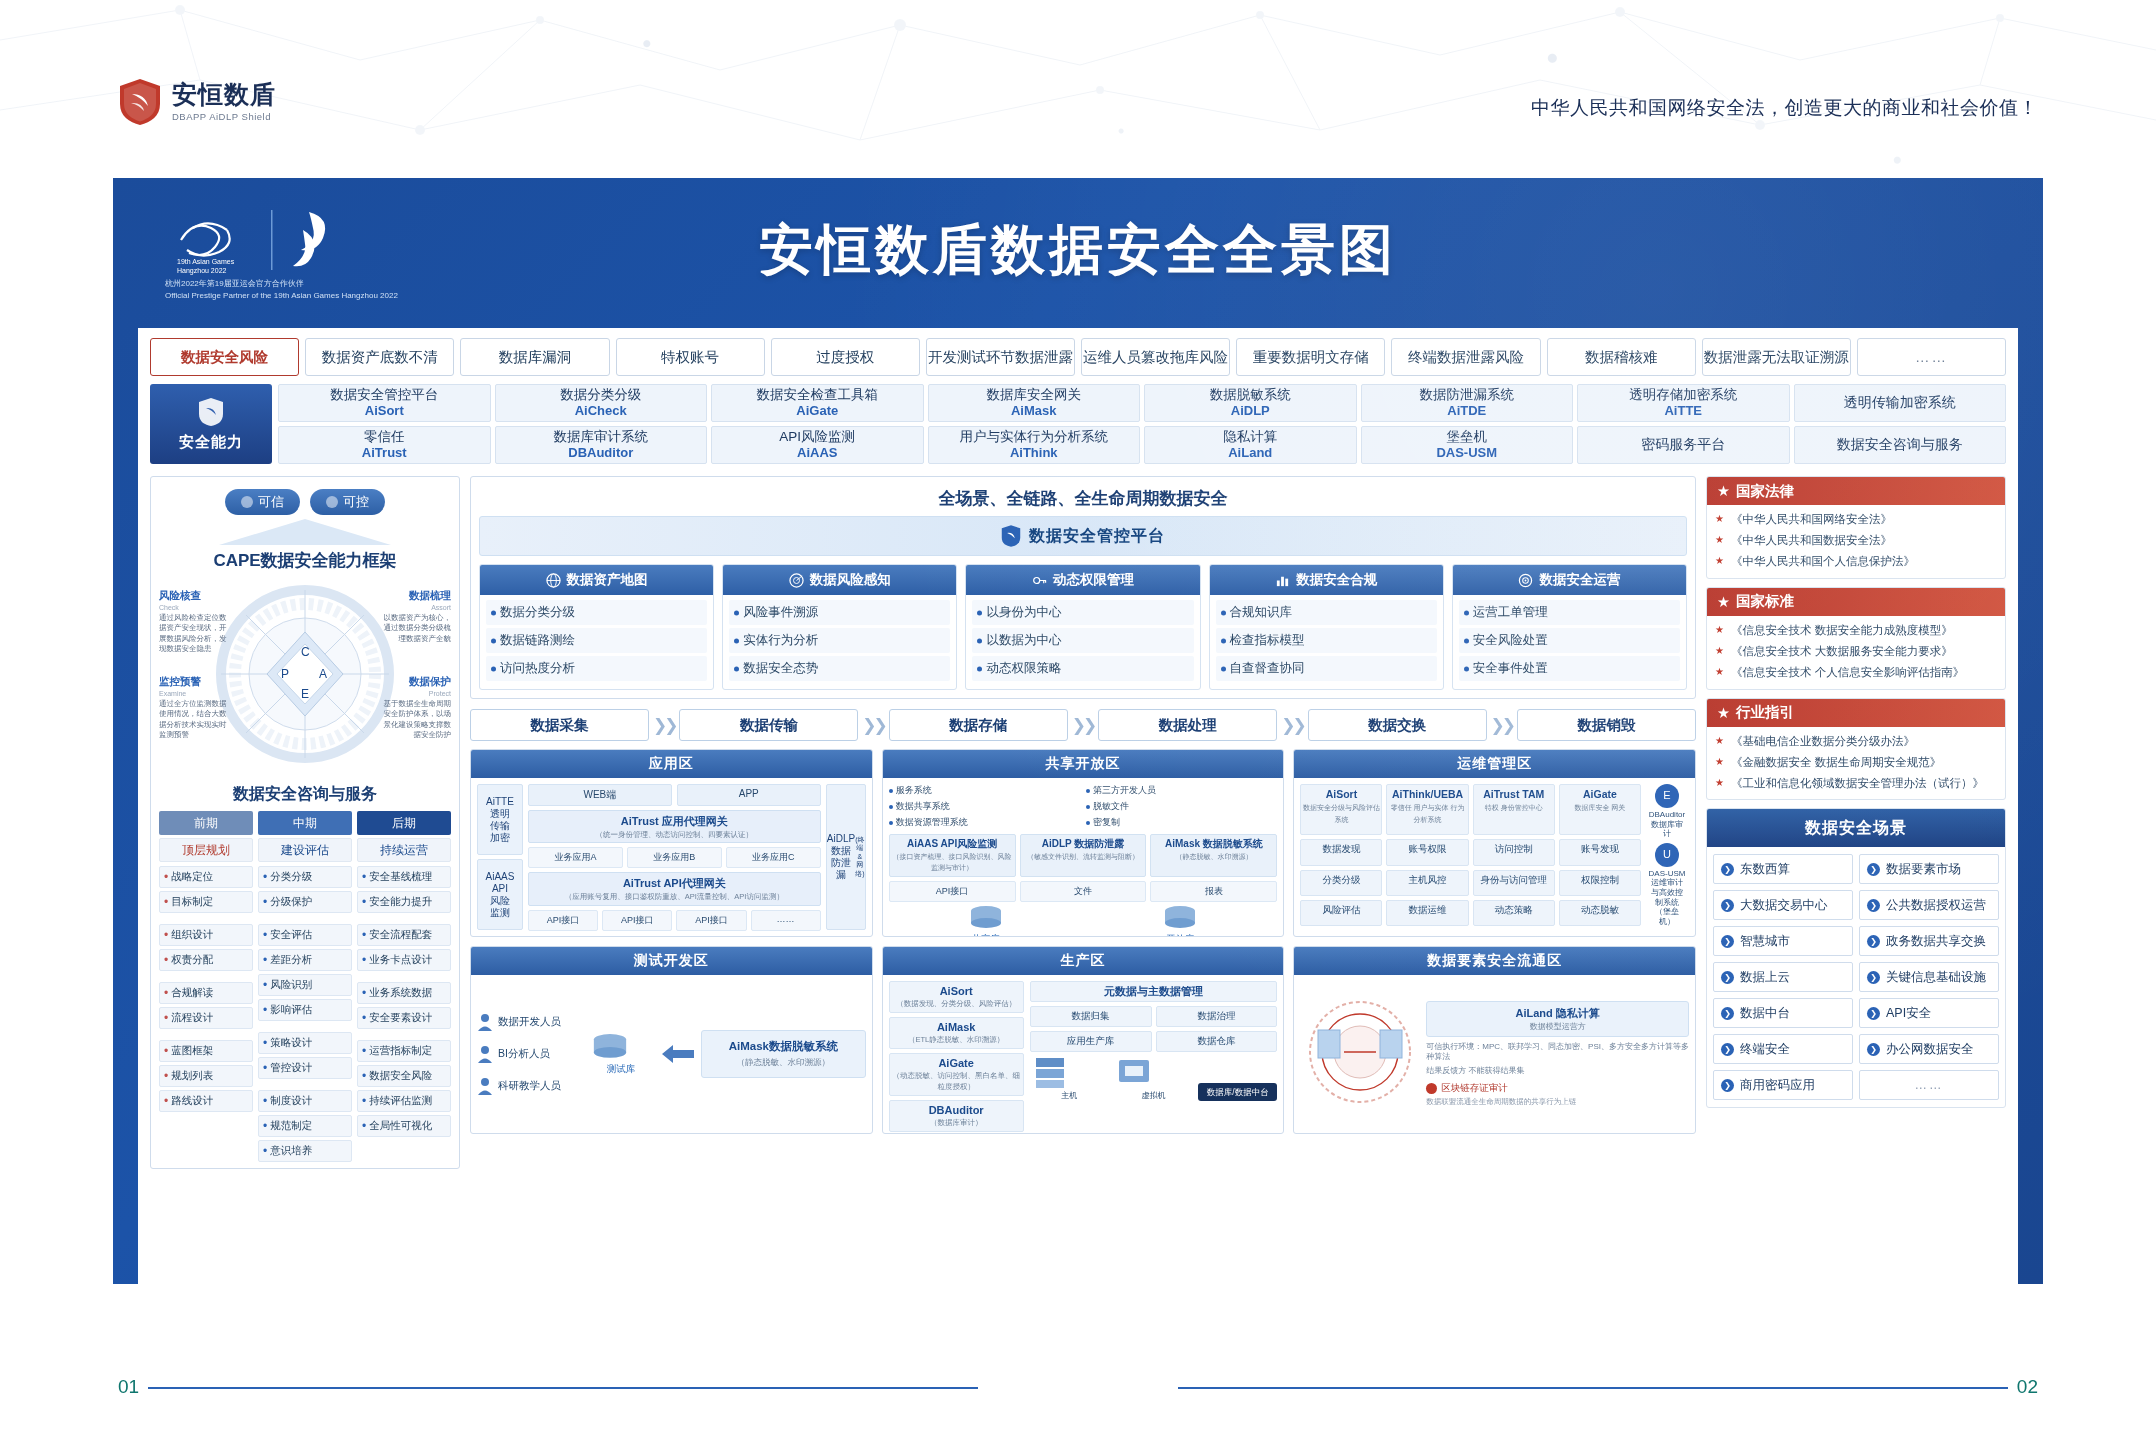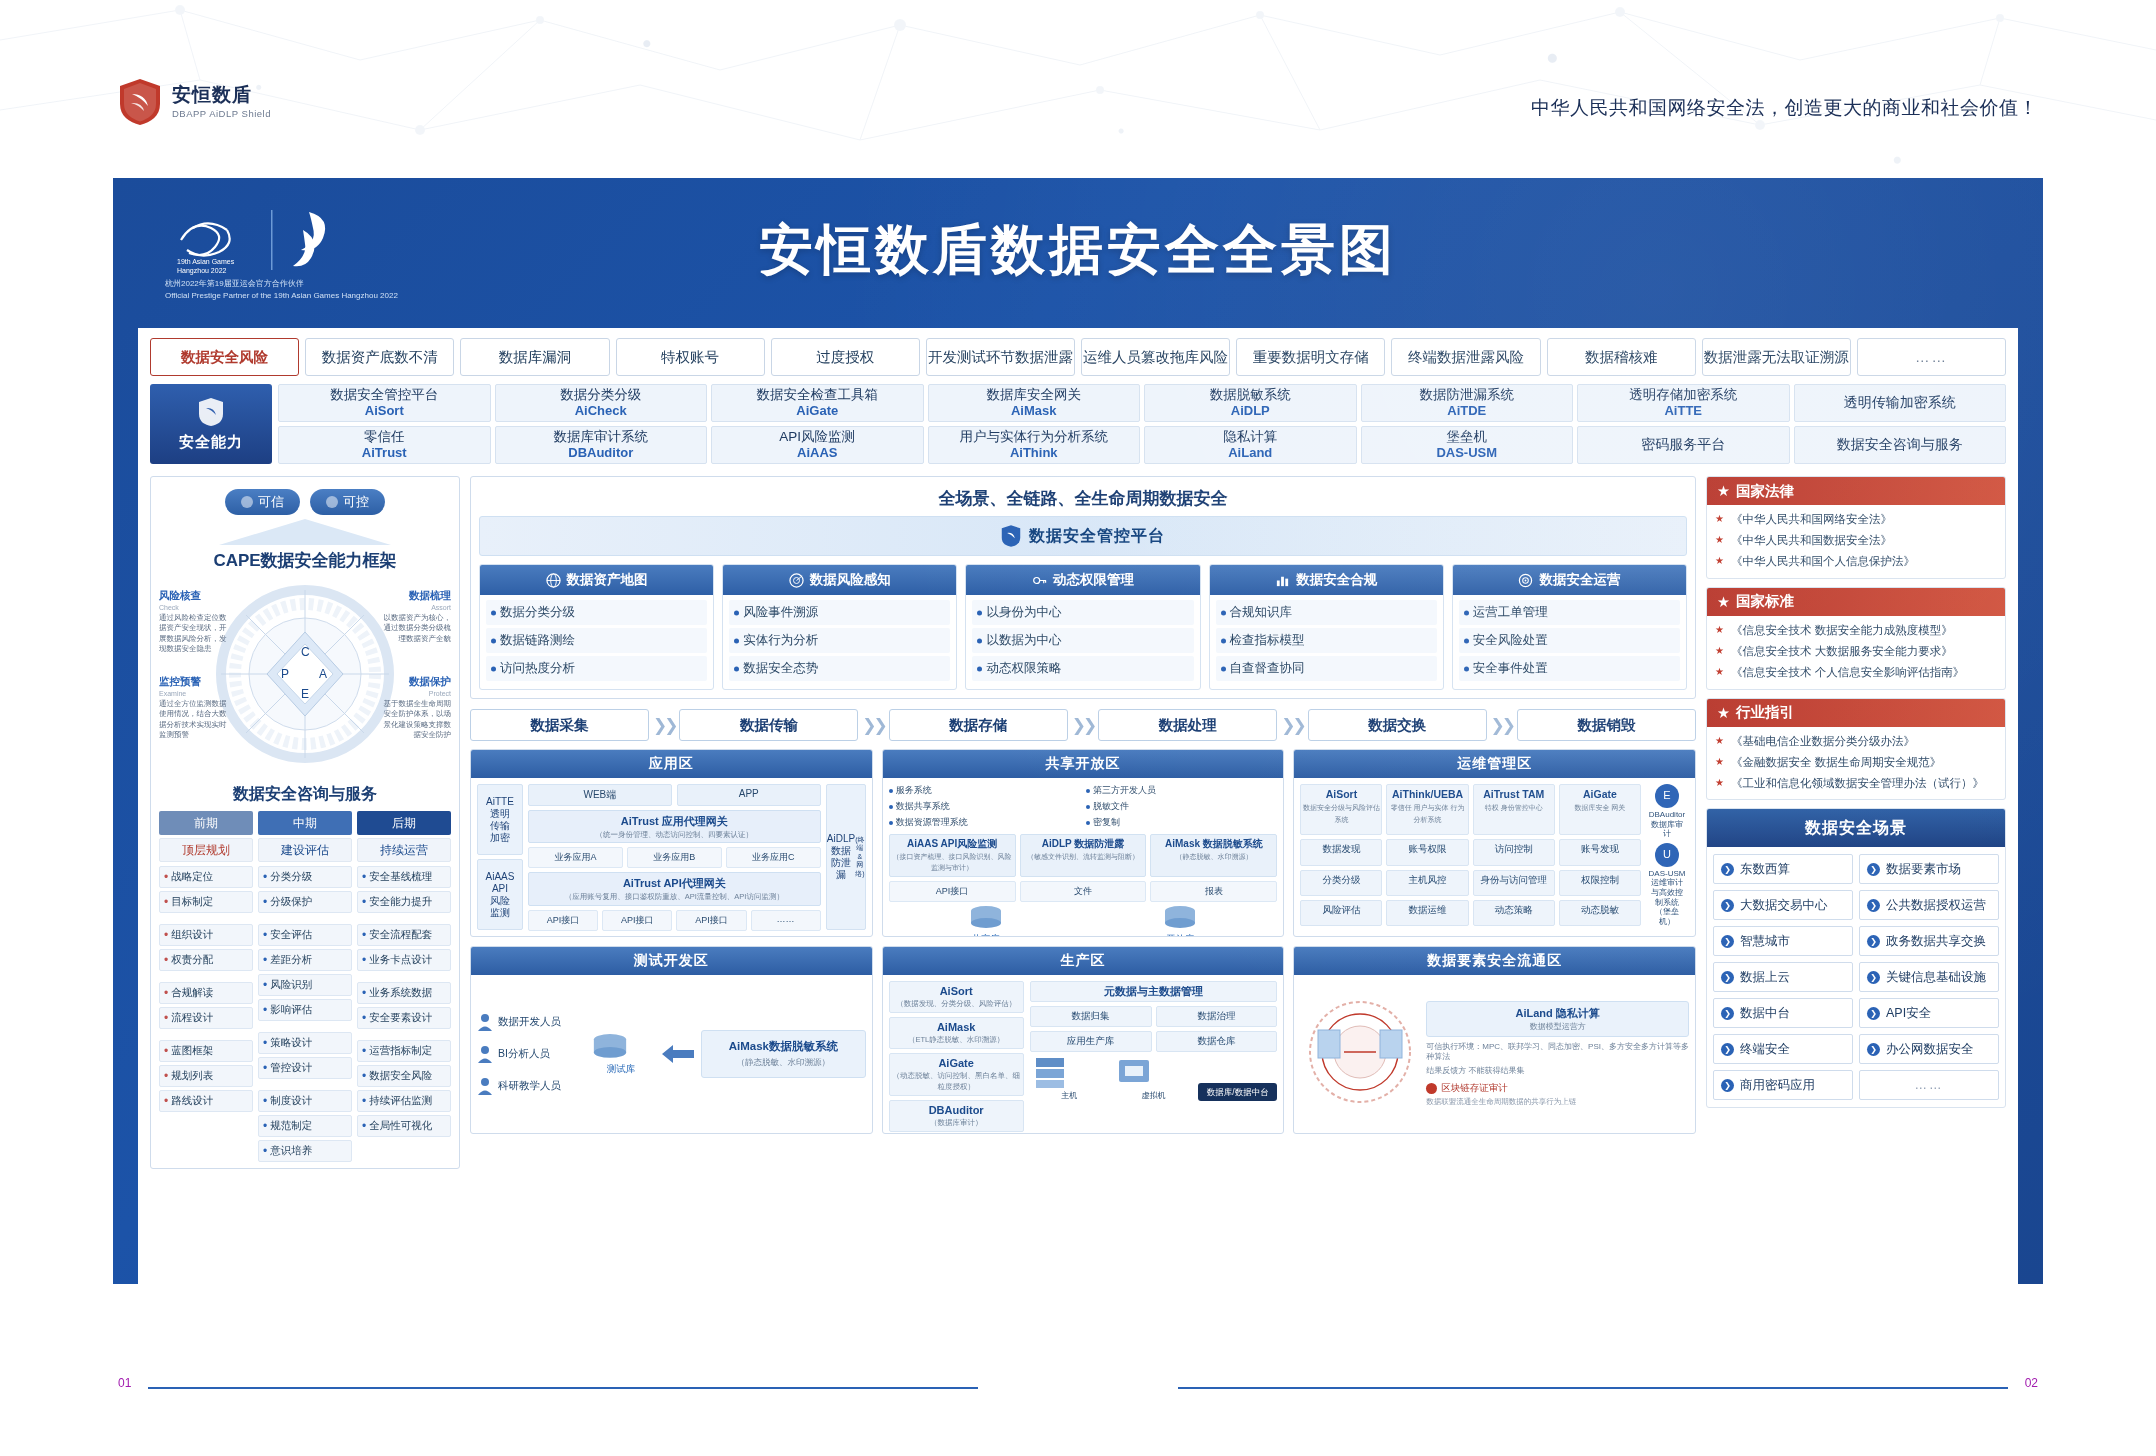--- a/index.html
+++ b/index.html
@@ -21,21 +21,21 @@
       radial-gradient(circle at 72% 4%, #e8edf4 0 4px, transparent 5px),
       radial-gradient(circle at 88% 11%, #eef2f7 0 3px, transparent 4px),
       linear-gradient(180deg,#ffffff,#ffffff);
   }
   .net-lines{position:absolute;top:0;left:0;width:2156px;height:170px;opacity:.45;}
 
   
   .logo-wrap{position:absolute; left:118px; top:78px; display:flex; align-items:center; gap:10px;}
   .logo-shield{width:44px;height:48px;position:relative;}
   .logo-text{display:flex;flex-direction:column;line-height:1;}
-  .logo-cn{font-size:19px;font-weight:700;color:#1b2f57;letter-spacing:1px;}
+  .logo-cn{font-size:25px;font-weight:700;color:#1b2f57;letter-spacing:1px;}
   .logo-en{font-size:9.5px;color:#6d7a90;letter-spacing:.5px;margin-top:5px;}
   .tagline{position:absolute; right:118px; top:95px; font-size:19px; color:#1b2f57; letter-spacing:.5px;}
 
   
   .poster{
     position:absolute; left:113px; top:178px; width:1930px; height:1106px;
     background:linear-gradient(135deg,#1b4c9b 0%,#1c53a8 35%,#1a4690 100%);
     overflow:hidden;
   }
   .poster::after{
@@ -287,21 +287,21 @@
     padding:0 7px;font-size:12.5px;color:#1f3d63;background:#fff;
   }
   .scene-item .ci{
     width:13px;height:13px;border-radius:50%;background:#2a62b5;color:#fff;font-size:8px;
     display:flex;align-items:center;justify-content:center;flex:none;
   }
   .scene-item.more{color:#8c9ab0;justify-content:center;letter-spacing:2px;}
 
   
   .footer{position:absolute;left:0;right:0;bottom:56px;height:24px;}
-  .foot-num{position:absolute;font-size:12px;color:#a21caf;}
+  .foot-num{position:absolute;font-size:19px;color:#0f766e;}
   .foot-left{left:118px;top:0;}
   .foot-right{right:118px;top:0;}
   .foot-line{position:absolute;top:11px;height:2px;background:#2a62b5;}
   .fl1{left:148px;width:830px;}
   .fl2{right:148px;width:830px;}
 
   svg{display:block;}
 </style>
 </head>
 <body>

